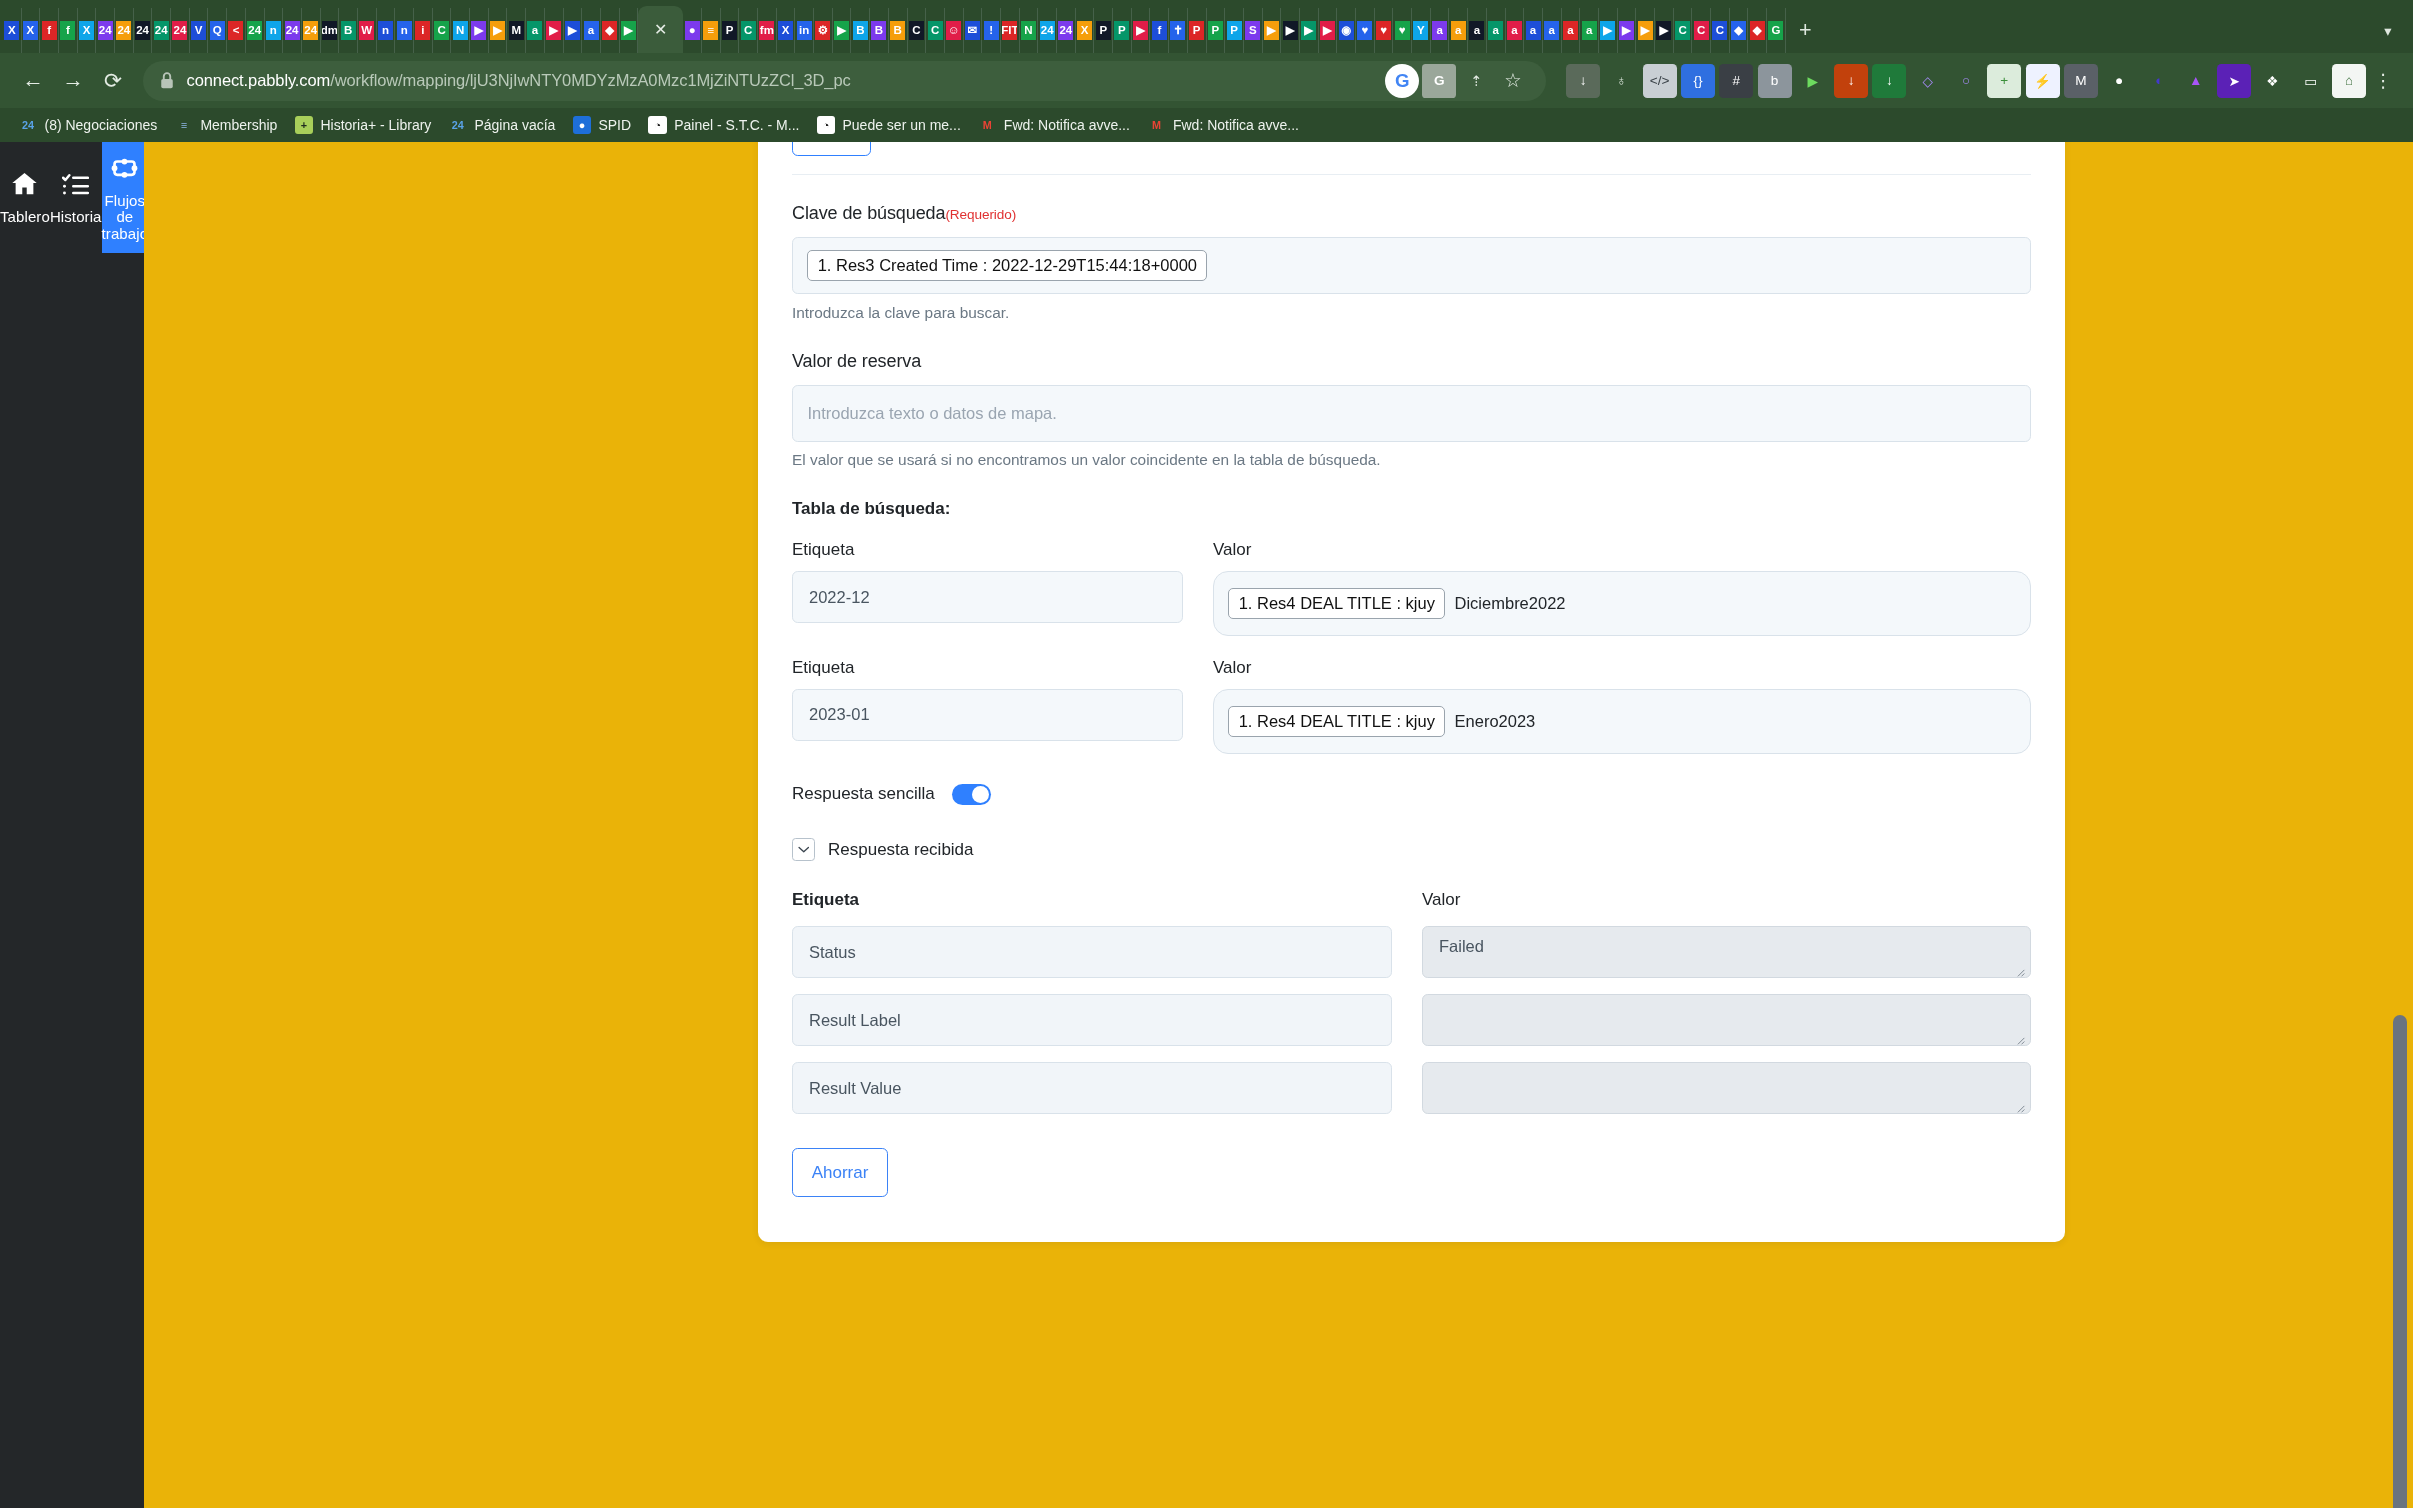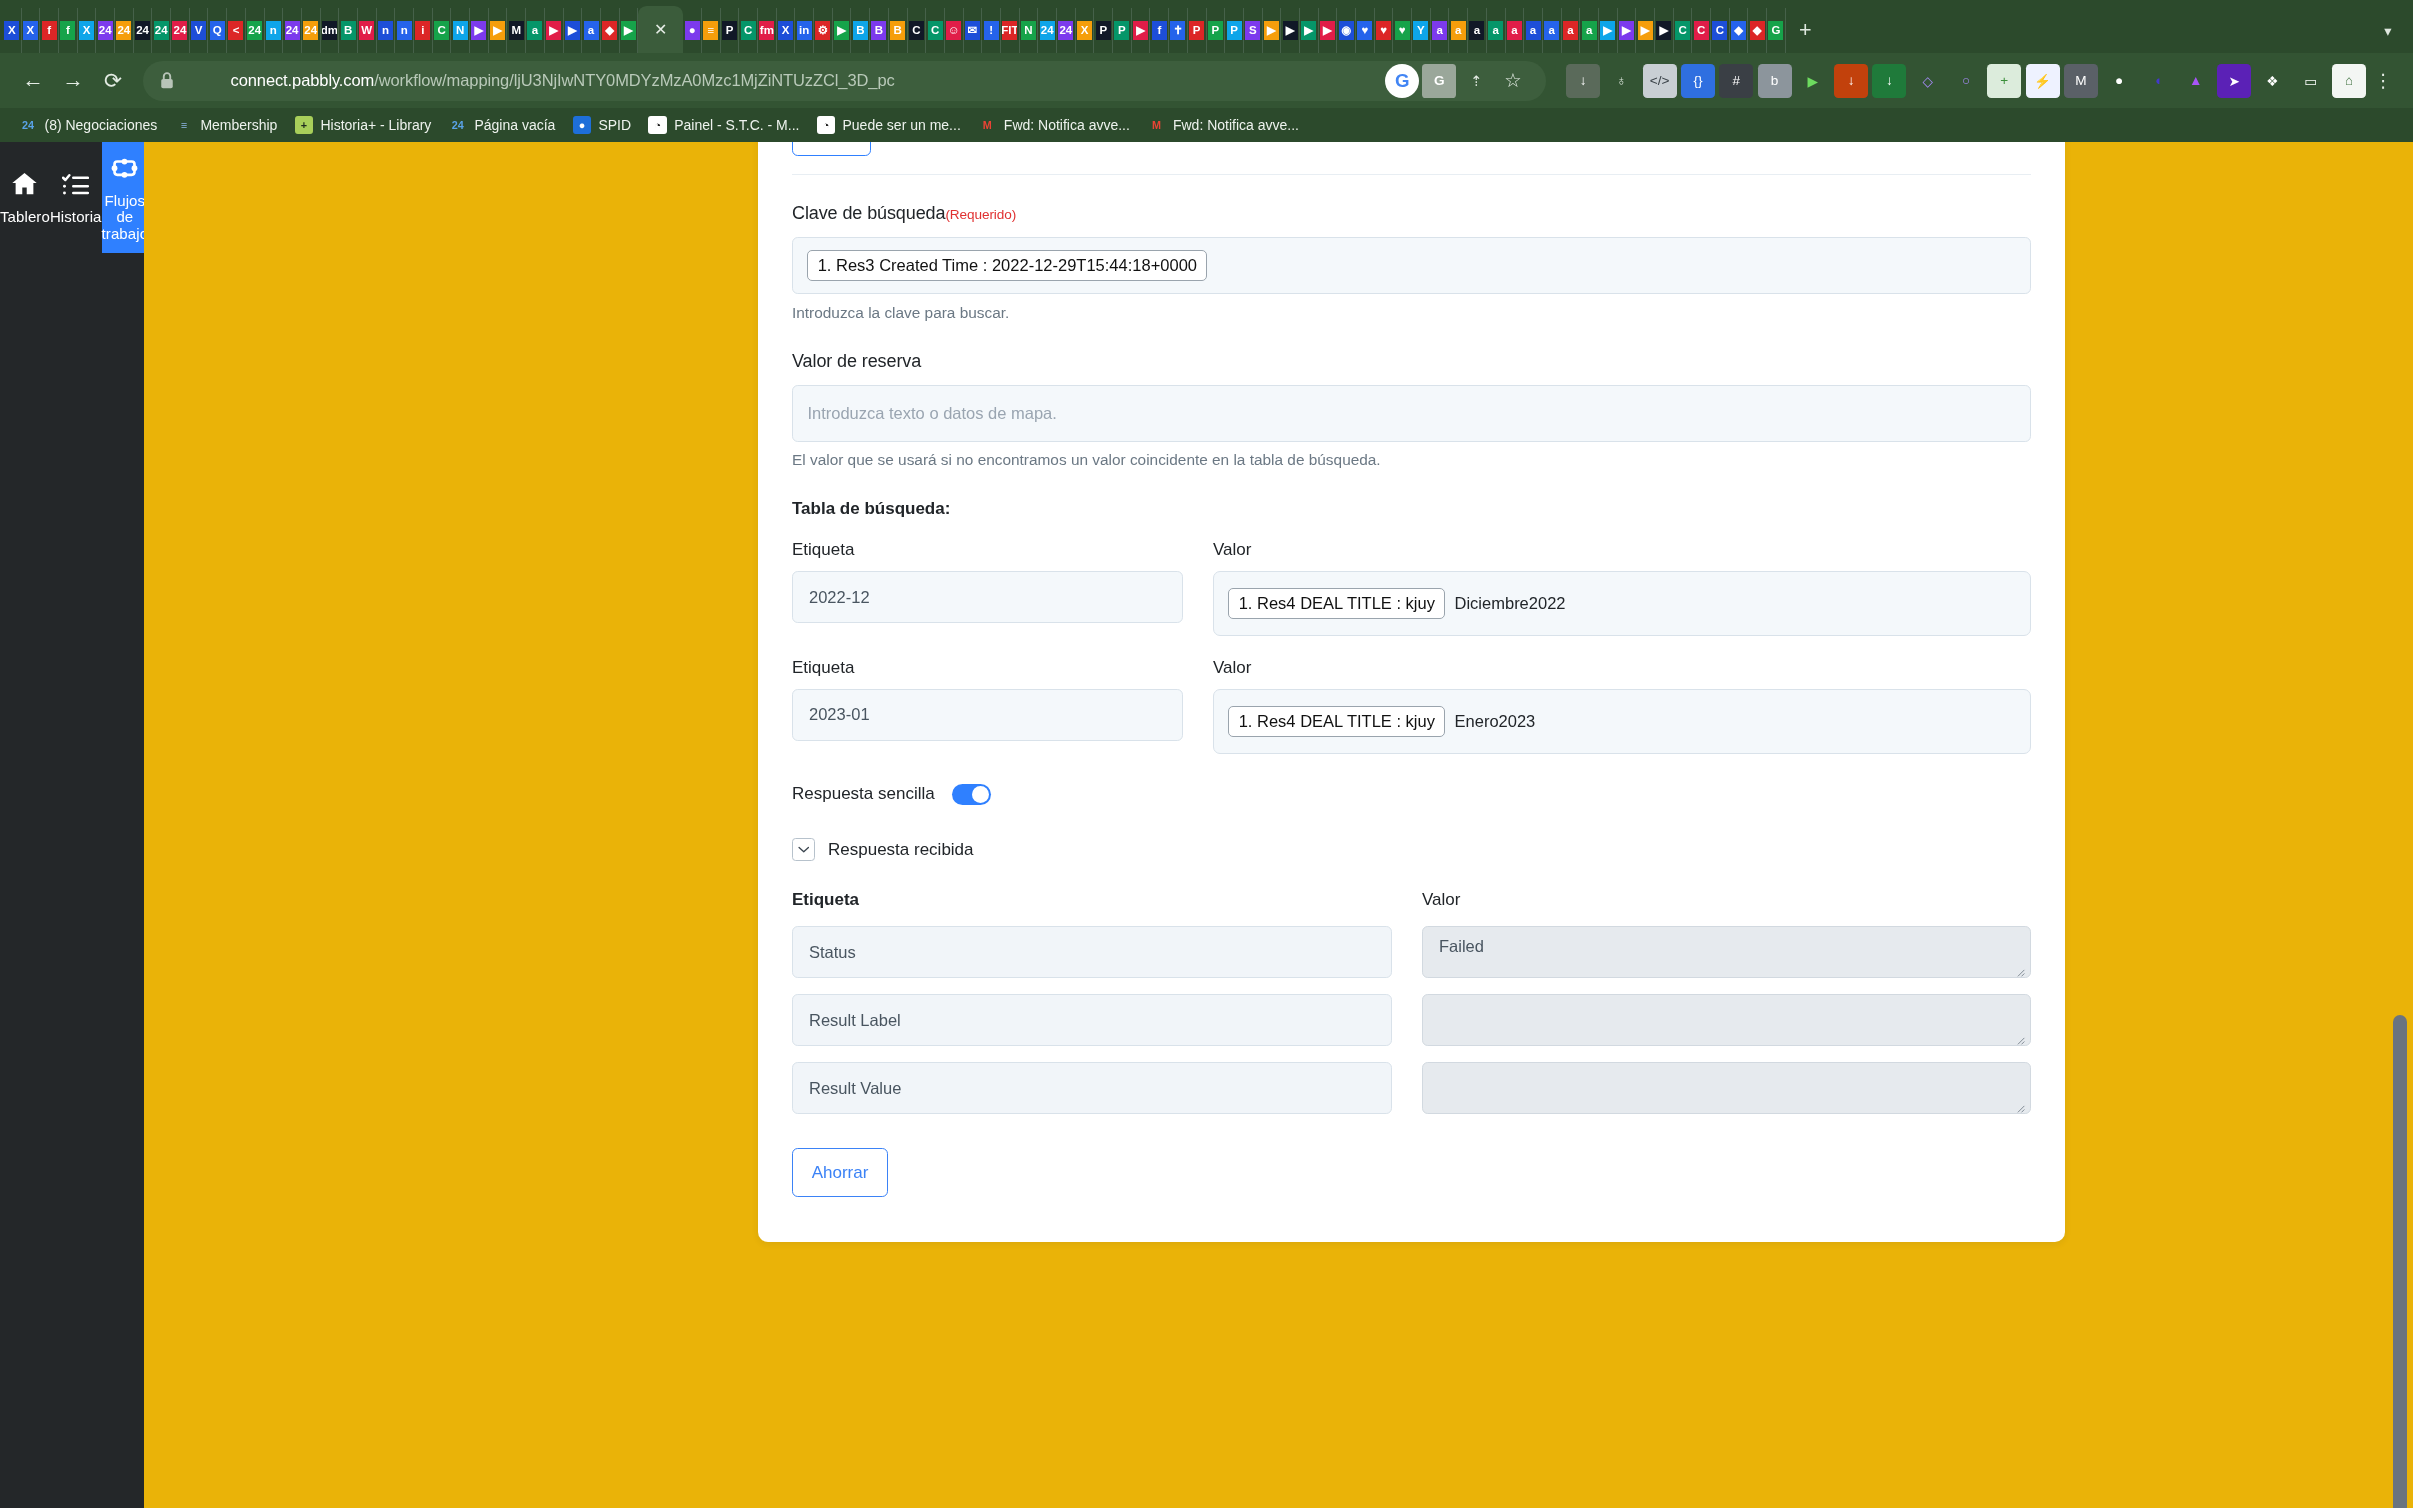--- a/index.html
+++ b/index.html
@@ -75,21 +75,20 @@
     flex: 1 1 auto;
     height: 40px;
     background: #3d5e3d;
     border-radius: 20px;
     display: flex;
     align-items: center;
     padding: 0 16px;
     margin: 0 10px 0 10px;
     min-width: 0;
     position: relative;
-    gap: 44px;
   }
   .lockicon { margin-right: 11.5px; flex: 0 0 auto; display:flex; }
   .urltext {
     font-size: 16.5px;
     color: #fff;
     white-space: nowrap;
     overflow: hidden;
     text-overflow: ellipsis;
     letter-spacing: -0.1px;
   }
@@ -227,21 +226,21 @@
     border-radius: 5.7px;
     height: 52px;
     display: flex; align-items: center;
     padding: 0 16px;
     font-size: 16.5px;
     color: #495560;
   }
   .valuebox {
     background: #f4f8fb;
     border: 0.7px solid #d9e2ea;
-    border-radius: 7px;
+    border-radius: 15px;
     min-height: 65px;
     display: flex; align-items: center;
     padding: 0 14.4px;
   }
 
   .toggle-row { margin-top: 30px; display: flex; align-items: center; gap: 17px; }
   .toggle-label { font-size: 17px; color: #212529; }
   .switch {
     width: 39px; height: 21.5px; border-radius: 10.8px;
     background: #2f80ff; position: relative; flex: 0 0 auto;

